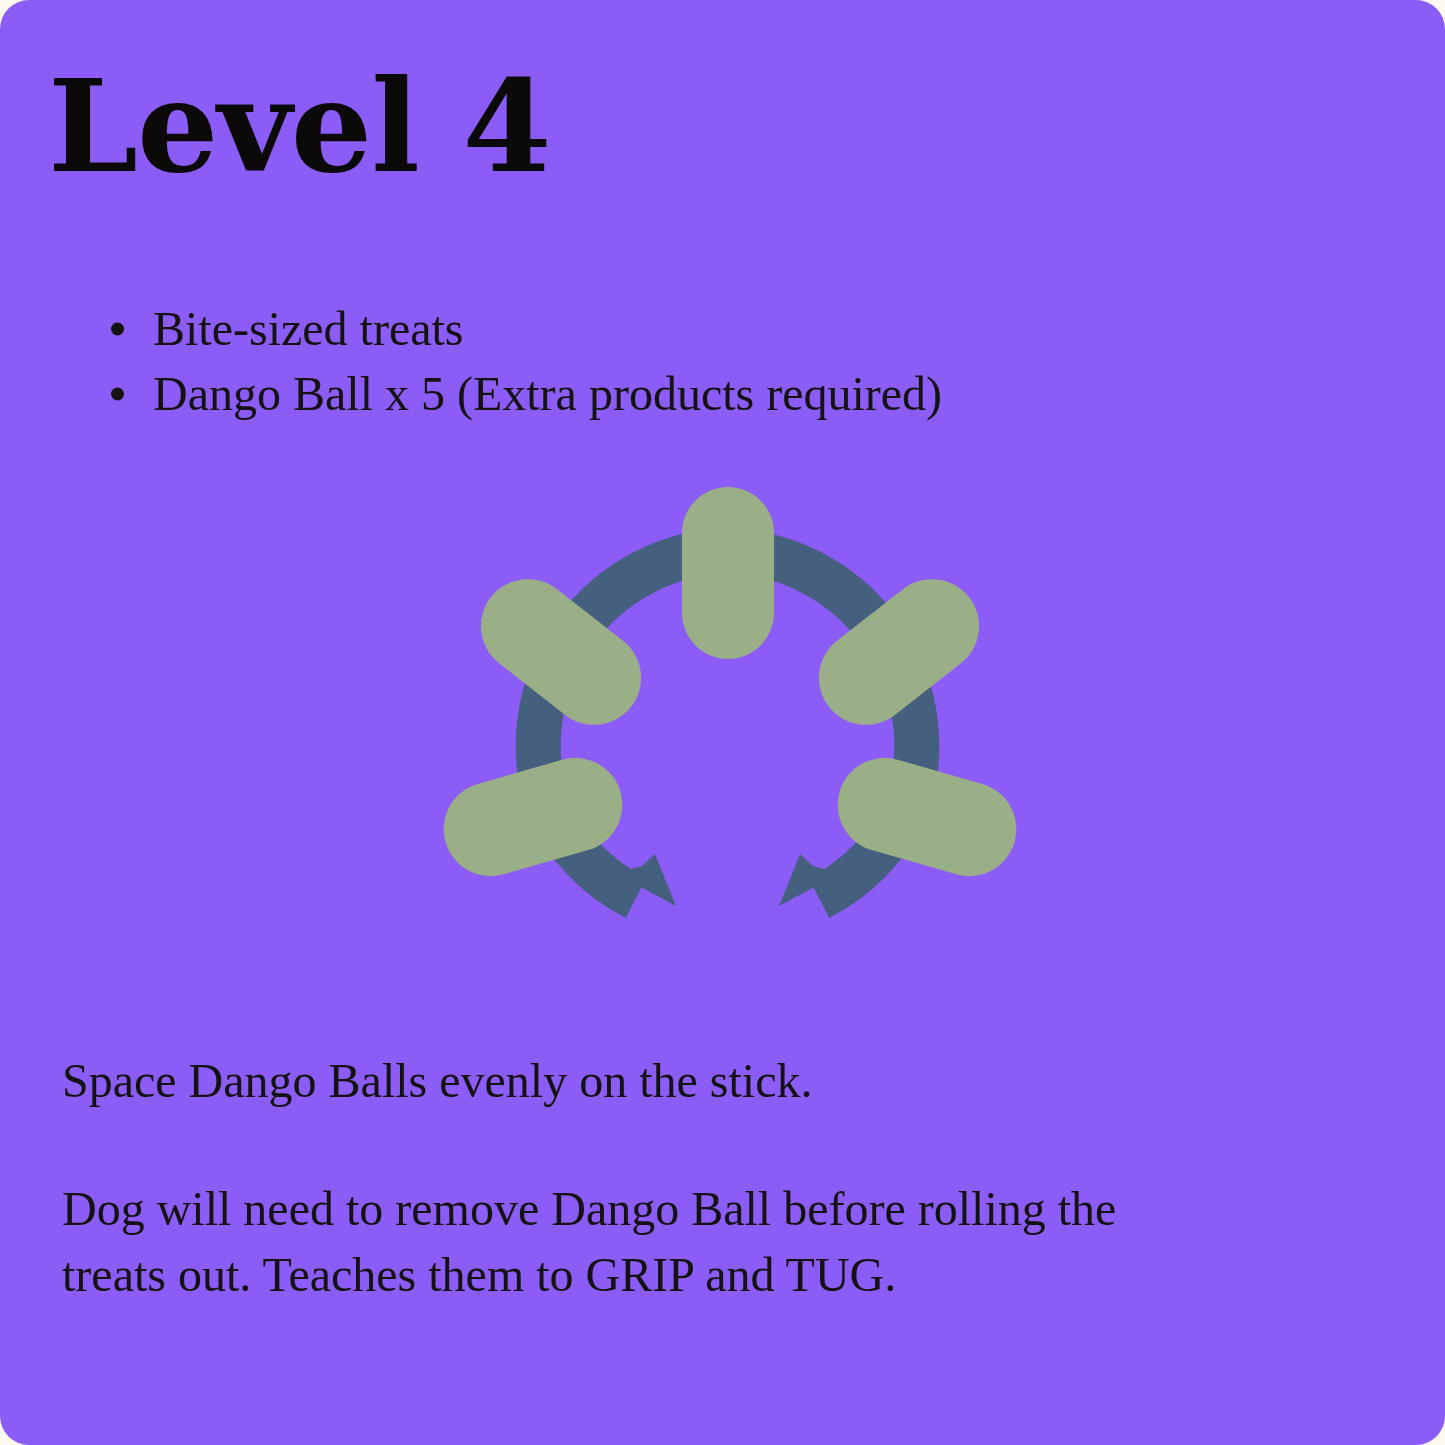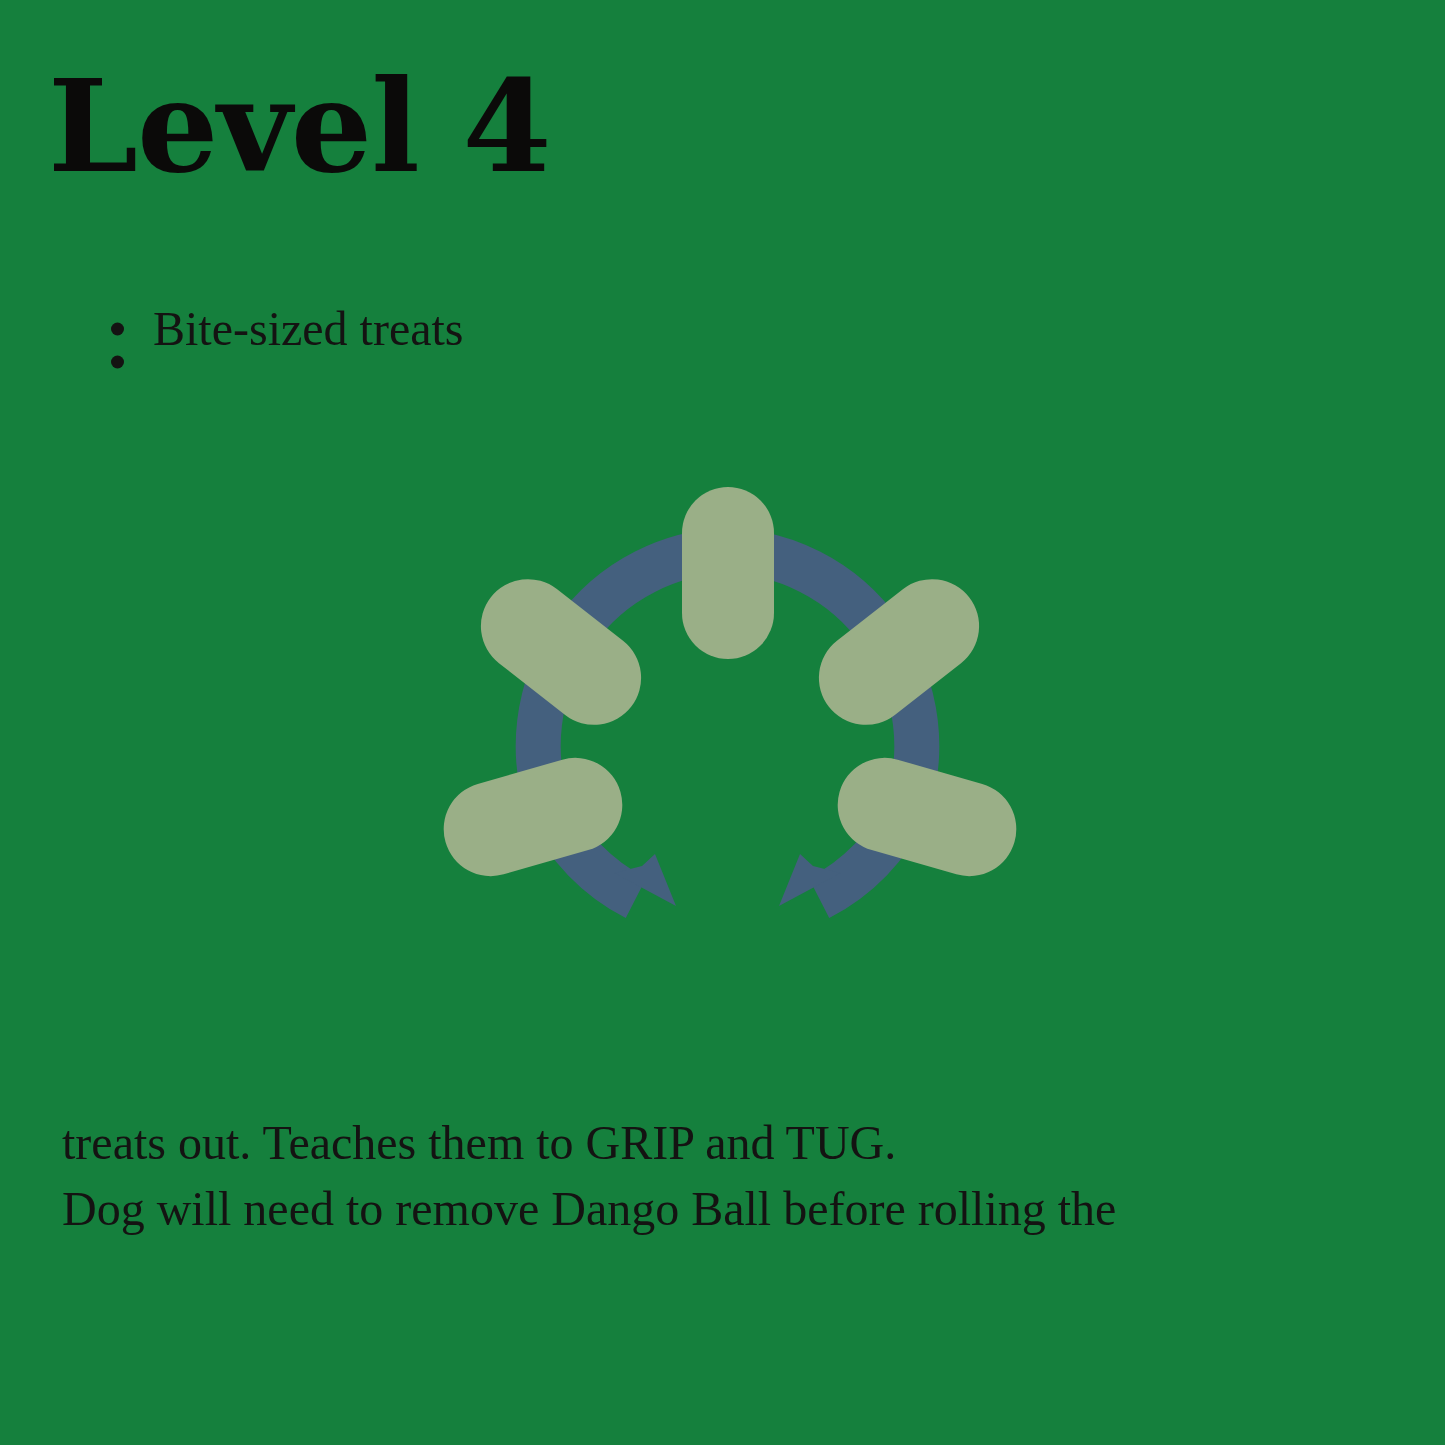--- a/index.html
+++ b/index.html
@@ -13,21 +13,22 @@
     background: #fdf9ef;
     font-family: "Liberation Serif", "DejaVu Serif", serif;
     color: #111010;
     overflow: hidden;
     position: relative;
   }
 
   .card {
     position: absolute;
     inset: 0;
-    background: #15803d;
+    background: #8b5cf6;
+    border-radius: 29px;
   }
 
   
   .page-title {
     position: absolute;
     left: 48px;
     top: 62px;
     font-family: "DejaVu Serif", "Liberation Serif", serif;
     font-weight: 700;
     font-size: 128px;
@@ -120,20 +121,21 @@
   <h1 class="page-title">Level 4</h1>
 
 
   <ul class="needs-list">
     <li>
       <span class="bullet-dot"></span>
       <span>Bite-sized treats</span>
     </li>
     <li>
       <span class="bullet-dot"></span>
+      <span>Dango Ball x 5 (Extra products required)</span>
     </li>
   </ul>
 
   <div class="graphic-wrap">
     <svg viewBox="0 0 600 560" xmlns="http://www.w3.org/2000/svg">
 
       <g>
 
         <path d="M 297.5 95.5
                  A 195.5 195.5 0 0 0 118.0 352.0" fill="none" stroke="#44607e" stroke-width="45" stroke-linecap="butt"></path>
@@ -167,19 +169,20 @@
         <rect x="380" y="150" width="178" height="94" rx="47" ry="47" fill="#9aaf87" transform="rotate(-38 469 197)"></rect>
 
         <rect x="12" y="315" width="182" height="94" rx="47" ry="47" fill="#9aaf87" transform="rotate(-16 103 362)"></rect>
 
         <rect x="406" y="315" width="182" height="94" rx="47" ry="47" fill="#9aaf87" transform="rotate(16 497 362)"></rect>
       </g>
     </svg>
   </div>
 
   <div class="body-copy">
+    <p>Space Dango Balls evenly on the stick.</p>
     <p class="para-gap">
+      <span class="line">Dog will need to remove Dango Ball before rolling the</span>
       <span class="line">treats out. Teaches them to GRIP and TUG.</span>
-      <span class="line">Dog will need to remove Dango Ball before rolling the</span>
     </p>
   </div>
 
 </div>
 
 </body></html>

